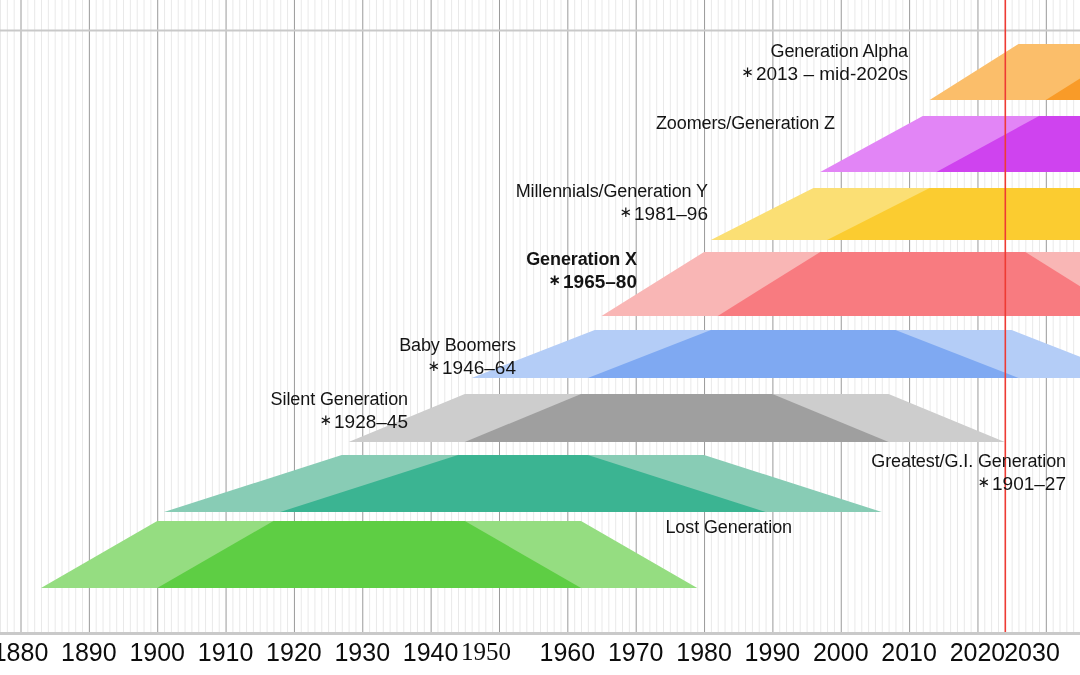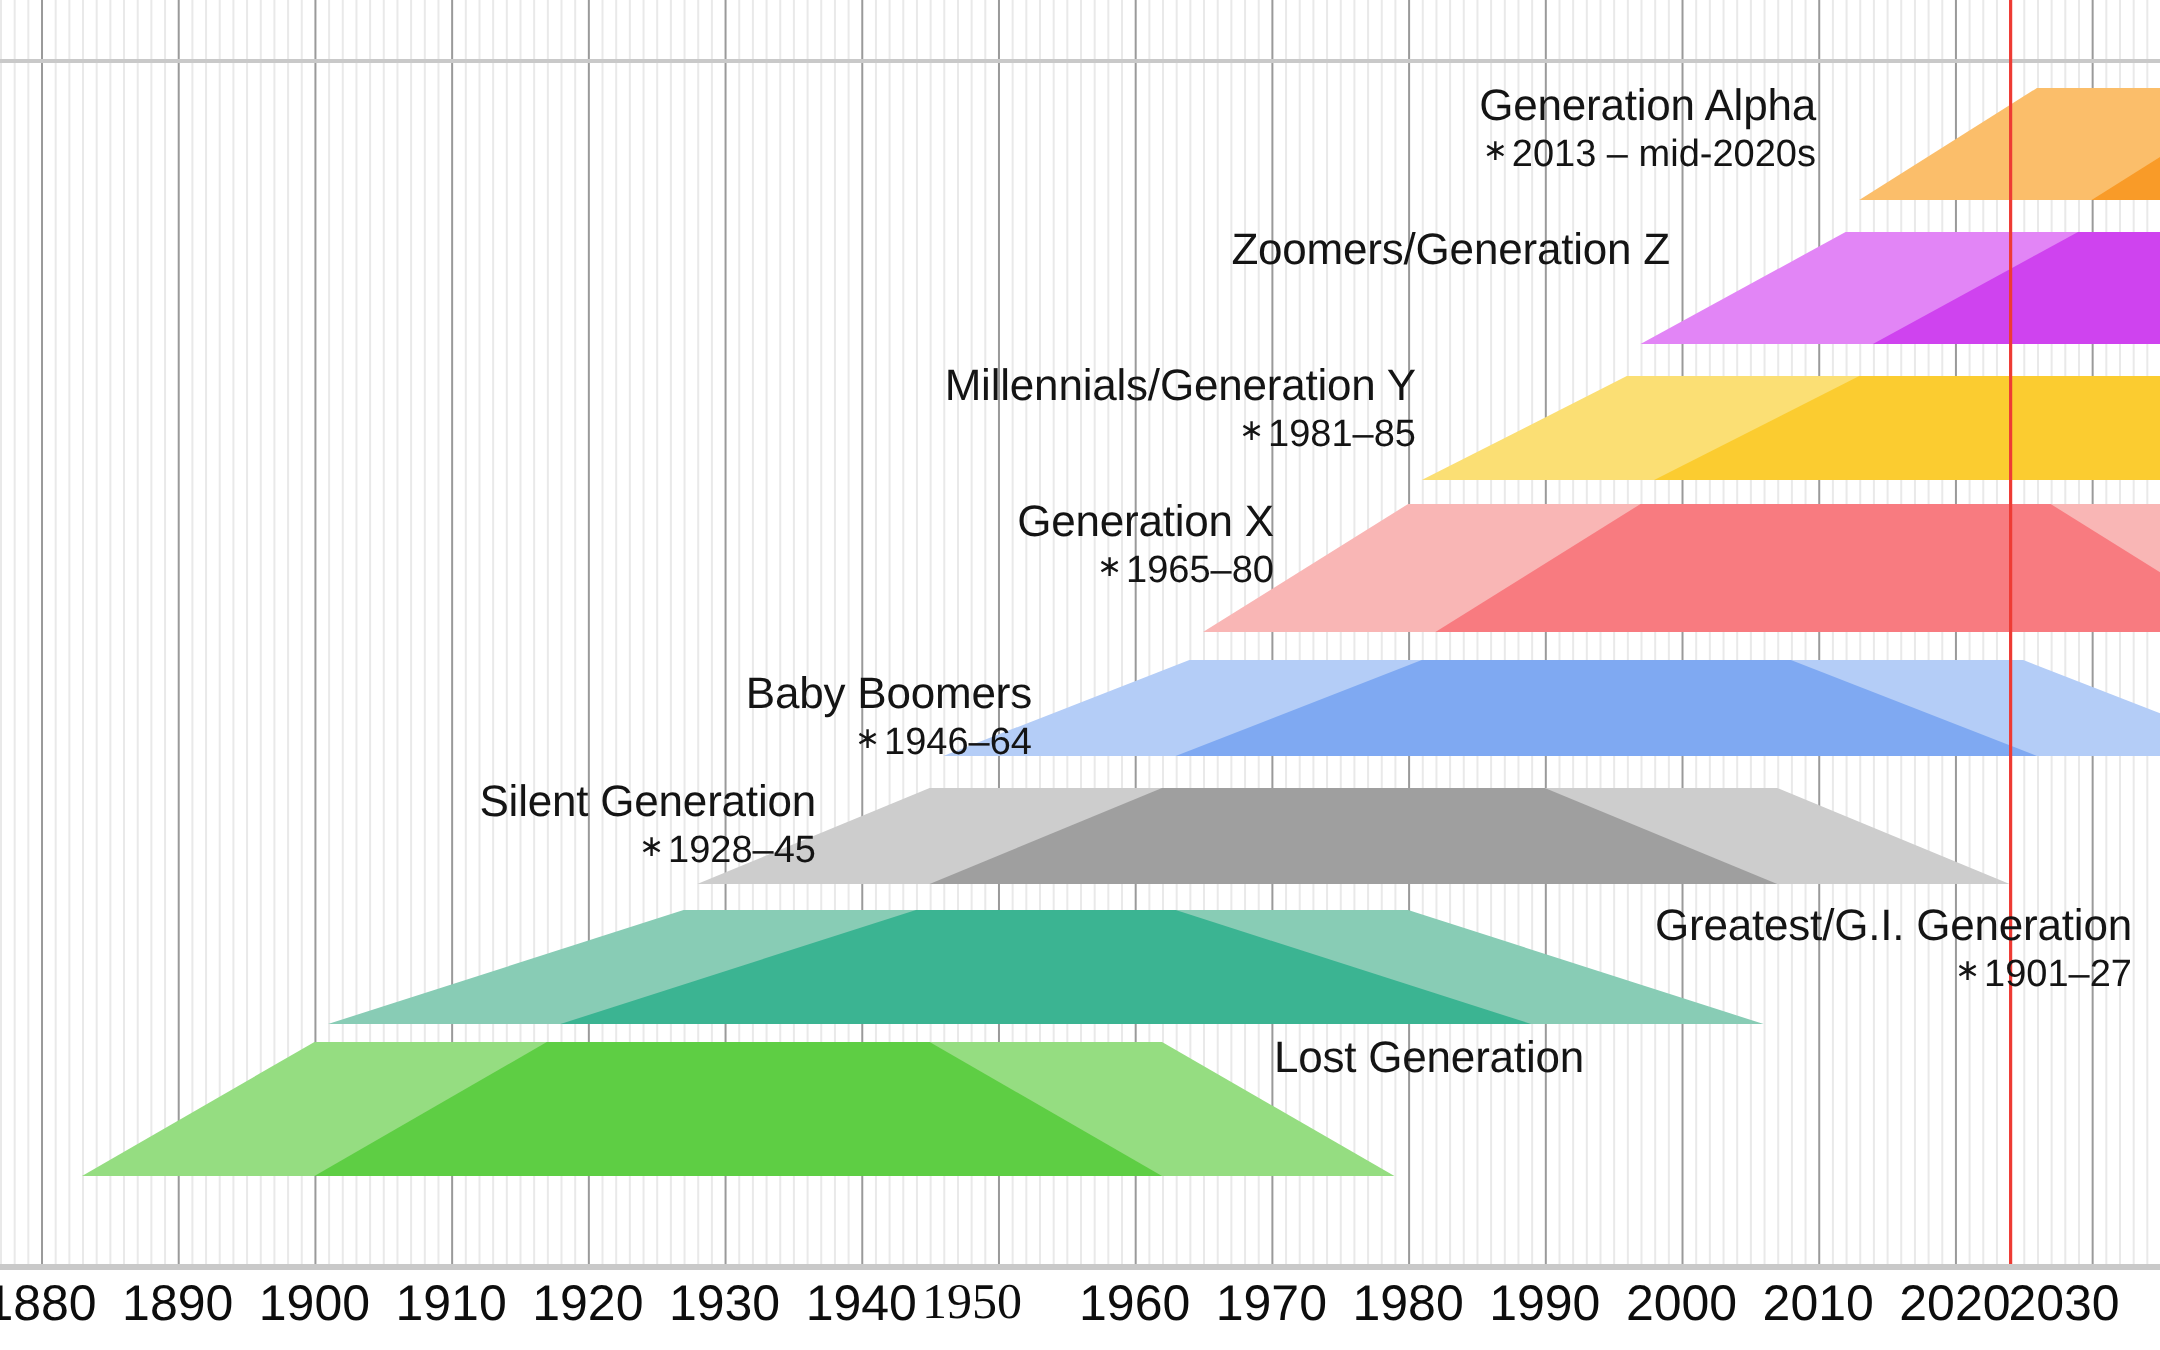--- a/index.html
+++ b/index.html
@@ -13,21 +13,21 @@
   #grid-svg{position:absolute;left:0;top:0;}
   #bands-svg{position:absolute;left:0;top:0;}
   #labels-layer{position:absolute;left:0;top:0;width:1080px;height:632px;}
   .gen-label{
     position:absolute;
     text-align:right;
     line-height:1.0;
     white-space:nowrap;
     color:#141414;
   }
-  .gen-name{font-size:22px;letter-spacing:-0.1px;}
+  .gen-name{font-size:18px;letter-spacing:-0.1px;}
   .gen-years{font-size:19px;margin-top:4px;}
   .birth-star{font-size:15px;position:relative;top:-3px;padding-right:2px;}
   #axis-area{
     position:absolute;left:0;top:632px;width:1080px;height:43px;
   }
   .axis-tick-label{
     position:absolute;top:6px;
     font-size:25px;
     color:#0d0d0d;
     transform:translateX(-50%);
@@ -243,23 +243,23 @@
     <div id="labels-layer">
         <div class="gen-label" style="right: 172px; top: 42px;">
           <div class="gen-name">Generation Alpha</div>
           <div class="gen-years"><span class="birth-star">∗</span><span>2013 – mid-2020s</span></div>
         </div>
         <div class="gen-label" style="right: 245px; top: 114px; text-align: right;">
           <div class="gen-name">Zoomers/Generation Z</div>
         </div>
         <div class="gen-label" style="right: 372px; top: 182px;">
           <div class="gen-name">Millennials/Generation Y</div>
-          <div class="gen-years"><span class="birth-star">∗</span><span>1981–85</span></div>
-        </div>
-        <div class="gen-label" style="right: 443px; top: 250px;">
+          <div class="gen-years"><span class="birth-star">∗</span><span>1981–96</span></div>
+        </div>
+        <div class="gen-label" style="right: 443px; top: 250px; font-weight: bold;">
           <div class="gen-name">Generation X</div>
           <div class="gen-years"><span class="birth-star">∗</span><span>1965–80</span></div>
         </div>
         <div class="gen-label" style="right: 564px; top: 336px;">
           <div class="gen-name">Baby Boomers</div>
           <div class="gen-years"><span class="birth-star">∗</span><span>1946–64</span></div>
         </div>
         <div class="gen-label" style="right: 672px; top: 390px;">
           <div class="gen-name">Silent Generation</div>
           <div class="gen-years"><span class="birth-star">∗</span><span>1928–45</span></div>

